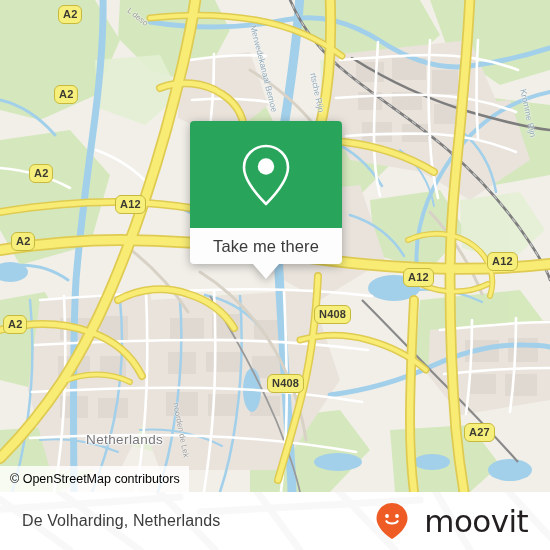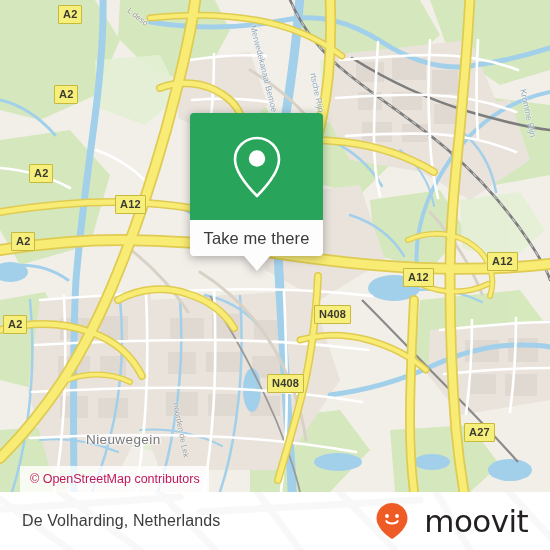--- a/index.html
+++ b/index.html
@@ -52,52 +52,51 @@
     font-size: 8px;
     color: #9b9b9b;
     text-shadow: 0 0 2px #fff, 0 0 2px #fff;
   }
 
   
   .shield {
     position: absolute;
     background: #f7ef7b;
     border: 1.4px solid #c7b93d;
-    border-radius: 1px;
+    border-radius: 6px;
     color: #3b3b33;
     font-size: 11px;
     font-weight: bold;
     line-height: 1;
     padding: 2.5px 4px 3px 4px;
     letter-spacing: .2px;
     font-family: "Liberation Sans", sans-serif;
   }
 
   
   #attribution {
     position: absolute;
     left: 0;
     top: 466px;
     height: 26px;
     display: flex;
     align-items: center;
     padding: 0 9px 0 10px;
     background: rgba(255,255,255,0.80);
     font-size: 12.5px;
-    color: #be185d;
+    color: #000000;
     font-family: "Liberation Sans", sans-serif;
-    margin-left: 20px;
   }
 
   
   #callout {
     position: absolute;
     left: 190px;
-    top: 113px;
-    width: 133px;
+    top: 121px;
+    width: 152px;
     filter: drop-shadow(0 2px 5px rgba(0,0,0,0.30));
   }
   #callout-green {
     background: #28a55b;
     height: 107px;
     border-radius: 4px 4px 0 0;
     display: flex;
     align-items: center;
     justify-content: center;
   }
@@ -382,21 +381,21 @@
           <path d="M150,18 C186,14 222,14 256,20 C290,26 318,38 342,56" stroke-width="4"></path>
           <path d="M408,240 C430,230 456,232 474,246 C490,258 496,278 490,296" stroke-width="3.5"></path>
           <path d="M420,284 C442,294 468,294 488,284" stroke-width="3.5"></path>
           <path d="M0,330 C30,322 62,322 90,332 C114,340 132,356 142,376" stroke-width="5"></path>
           <path d="M62,382 C84,372 110,372 130,382" stroke-width="3.5"></path>
         </g>
 
       </g>
     </svg>
 
-    <div class="map-label city-label" style="left:86px; top:432px;">Nieuwegein</div>
+    <div class="map-label city-label" style="left:86px; top:432px;">Netherlands</div>
 
     <div class="map-label water-label" style="left:258px; top:24px; transform:rotate(76deg); transform-origin:left top;">Merwedekanaal Bemoe</div>
 
     <div class="map-label water-label" style="left:318px; top:72px; transform:rotate(78deg); transform-origin:left top;">rtsche Rijn</div>
 
     <div class="map-label water-label" style="left:528px; top:88px; transform:rotate(78deg); transform-origin:left top;">Kromme Rijn</div>
 
     <div class="map-label rail-label" style="left:180px; top:402px; transform:rotate(79deg); transform-origin:left top;">noorden de Lek</div>
 
     <div class="map-label rail-label" style="left:131px; top:6px; transform:rotate(38deg); transform-origin:left top;">L deso</div>

